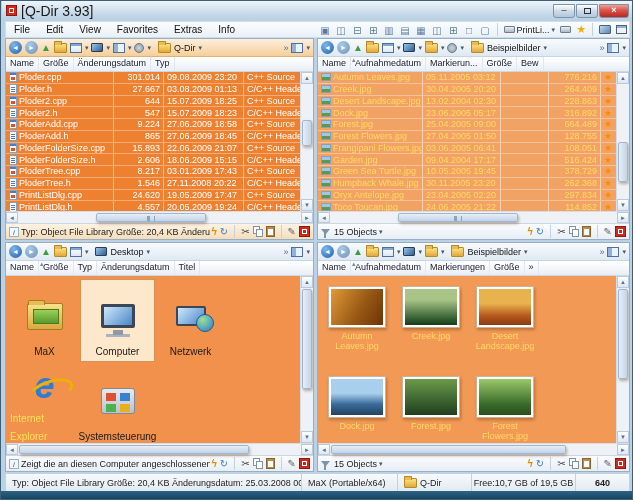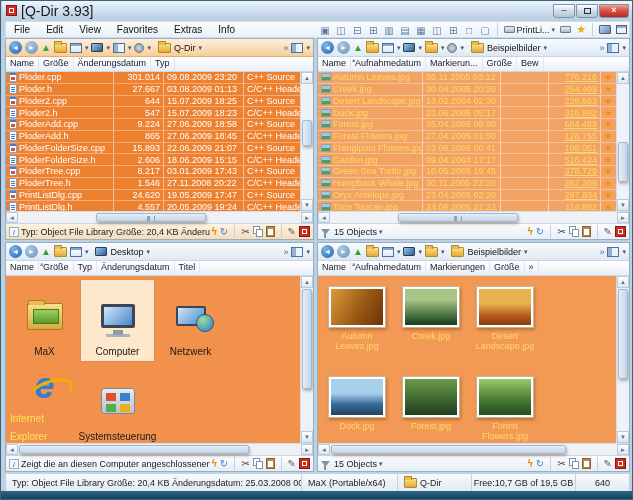--- a/index.html
+++ b/index.html
@@ -70,21 +70,21 @@
   .br .plist{background:var(--pane_br_bg,#f29a55);}
   .rows{position:absolute;left:0;top:0;right:13px;bottom:0;}
   .row{display:flex;height:11.75px;align-items:center;font-size:9px;white-space:nowrap;
     border-bottom:1px solid rgba(255,255,255,.35);}
   .c{flex:none;padding:0 3px;overflow:hidden;border-right:1px solid rgba(255,255,255,.5);height:100%;display:flex;align-items:center;gap:2px;}
   .tl .row{color:var(--row_text_tl,#fff);}
   .tl .c.name{width:108px;}.tl .c.size{width:50px;justify-content:flex-end;}
   .tl .c.date{width:80px;}.tl .c.type{width:58px;border-right:none;}
   .tr .row{color:var(--row_text_yellow,#ffd964);}
   .tr .c.name{width:105px;}.tr .c.date{width:78px;}.tr .c.mark{width:48px;}
-  .tr .c.size{width:52px;justify-content:flex-end;text-decoration:underline;}
+  .tr .c.size{width:52px;justify-content:flex-end;}
   .tr .c.star{width:17px;color:var(--star_color,#fb8c00);font-size:9px;text-decoration:none;border-right:none;}
   
   .ficon{flex:none;width:8px;height:10px;background:#fff;border:1px solid #8aa0b8;position:relative;}
   .ficon.cpp{box-shadow:inset 0 2px 0 #4a7ad0;}
   .ficon.cpp:after{content:"";position:absolute;left:1px;bottom:1px;width:4px;height:3px;background:#e05028;}
   .ficon.h:after{content:"";position:absolute;left:1px;top:2px;width:4px;height:1px;background:#4a7ad0;box-shadow:0 2px 0 #4a7ad0,0 4px 0 #4a7ad0;}
   .ficon.img{width:10px;height:8px;background:linear-gradient(#9cc8ec 0 45%,#5a9a4a 45%);}
   
   .vsb{position:absolute;right:0;top:0;bottom:0;width:13px;background:#eef2f7;border-left:1px solid #d4dde8;}
   .vsb .sbtn{position:absolute;left:0;width:12px;height:12px;background:linear-gradient(#fdfefe,#dde7f2);
@@ -168,21 +168,21 @@
   .ph-forest i{background:linear-gradient(#6b9a4a,#1e3f1e);}
   .ph-fflowers i{background:linear-gradient(#9ac86a,#3a6b2a 70%,#2a4f1e);}
   
   .vsplit{position:absolute;left:313px;top:37px;width:3px;height:434px;background:#bcd2e4;}
   .hsplit{position:absolute;left:4px;top:239px;width:625px;height:2px;background:#bcd2e4;}
   
   .statusbar{position:absolute;left:4px;top:472px;width:625px;height:19px;display:flex;align-items:center;
     background:linear-gradient(#f7fafc,#e2eaf2);border:1px solid #c4d1de;font-size:9px;color:#222;}
   .seg{padding:0 6px;border-right:1px solid #c4d1de;height:100%;display:flex;align-items:center;gap:3px;overflow:hidden;white-space:nowrap;}
   .seg:nth-child(1){width:296px;} .seg:nth-child(2){width:96px;} .seg:nth-child(3){width:74px;}
-  .seg:nth-child(4){width:104px;justify-content:center;} .seg:nth-child(5){flex:1;justify-content:center;border-right:none;}
+  .seg:nth-child(4){width:104px;justify-content:center;} .seg:nth-child(5){flex:1;justify-content:center;border-right:none;font-weight:bold;}
   .bottom-edge{position:absolute;left:0;bottom:0;width:100%;height:8px;background:linear-gradient(#2c6486,#16455e);}
 </style>
 </head>
 <body>
 
 <div class="window">
 
   <div class="titlebar">
     <span class="qmini"></span>
     <span class="title-text">[Q-Dir 3.93]</span>

